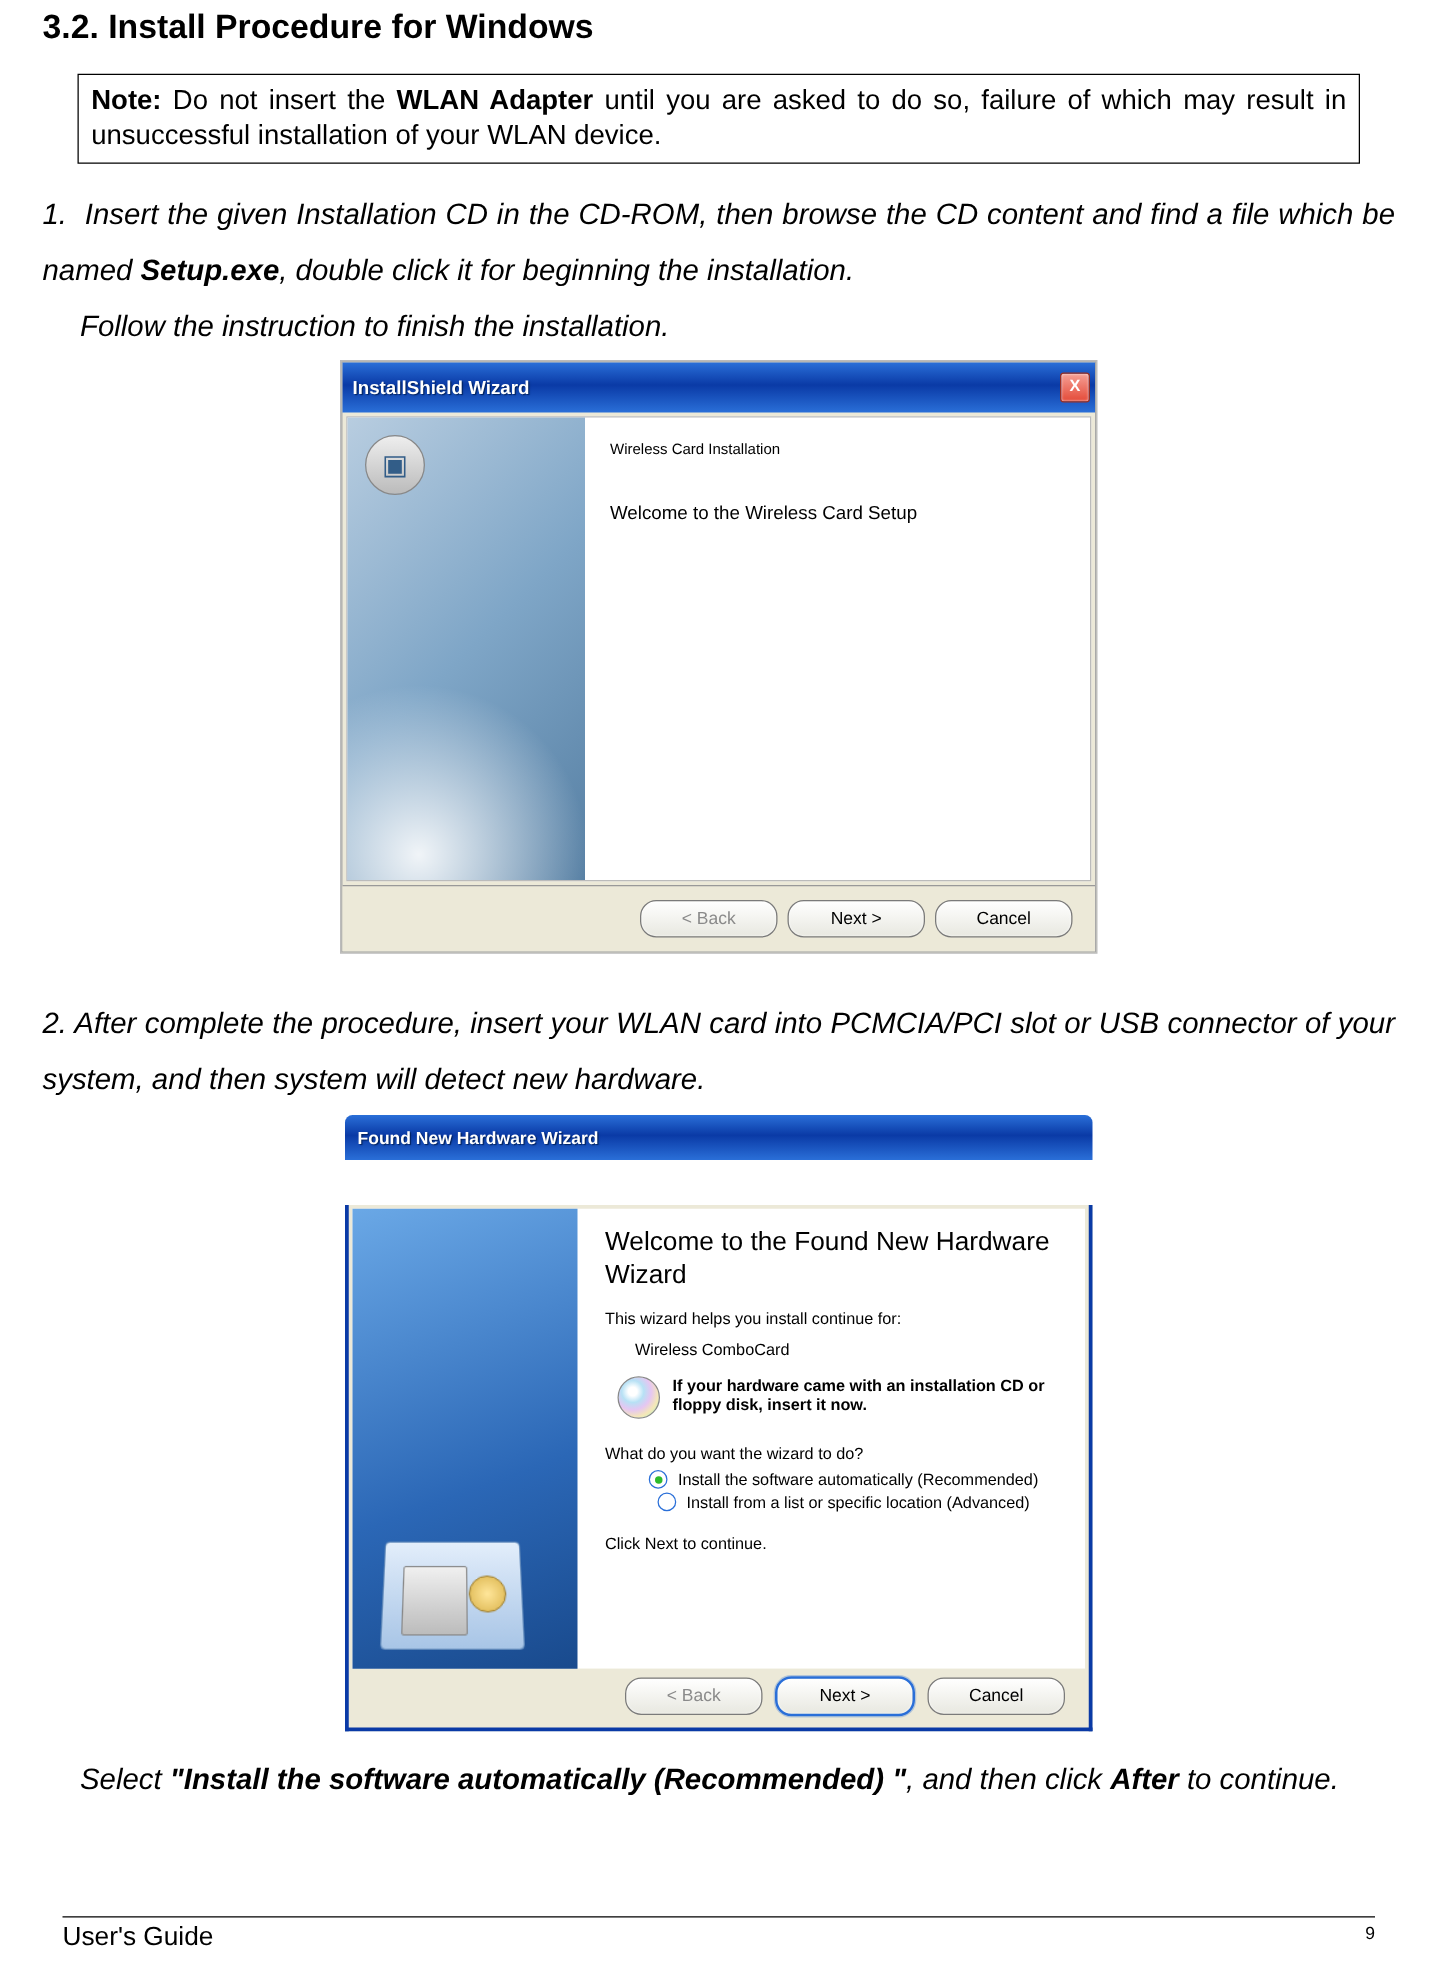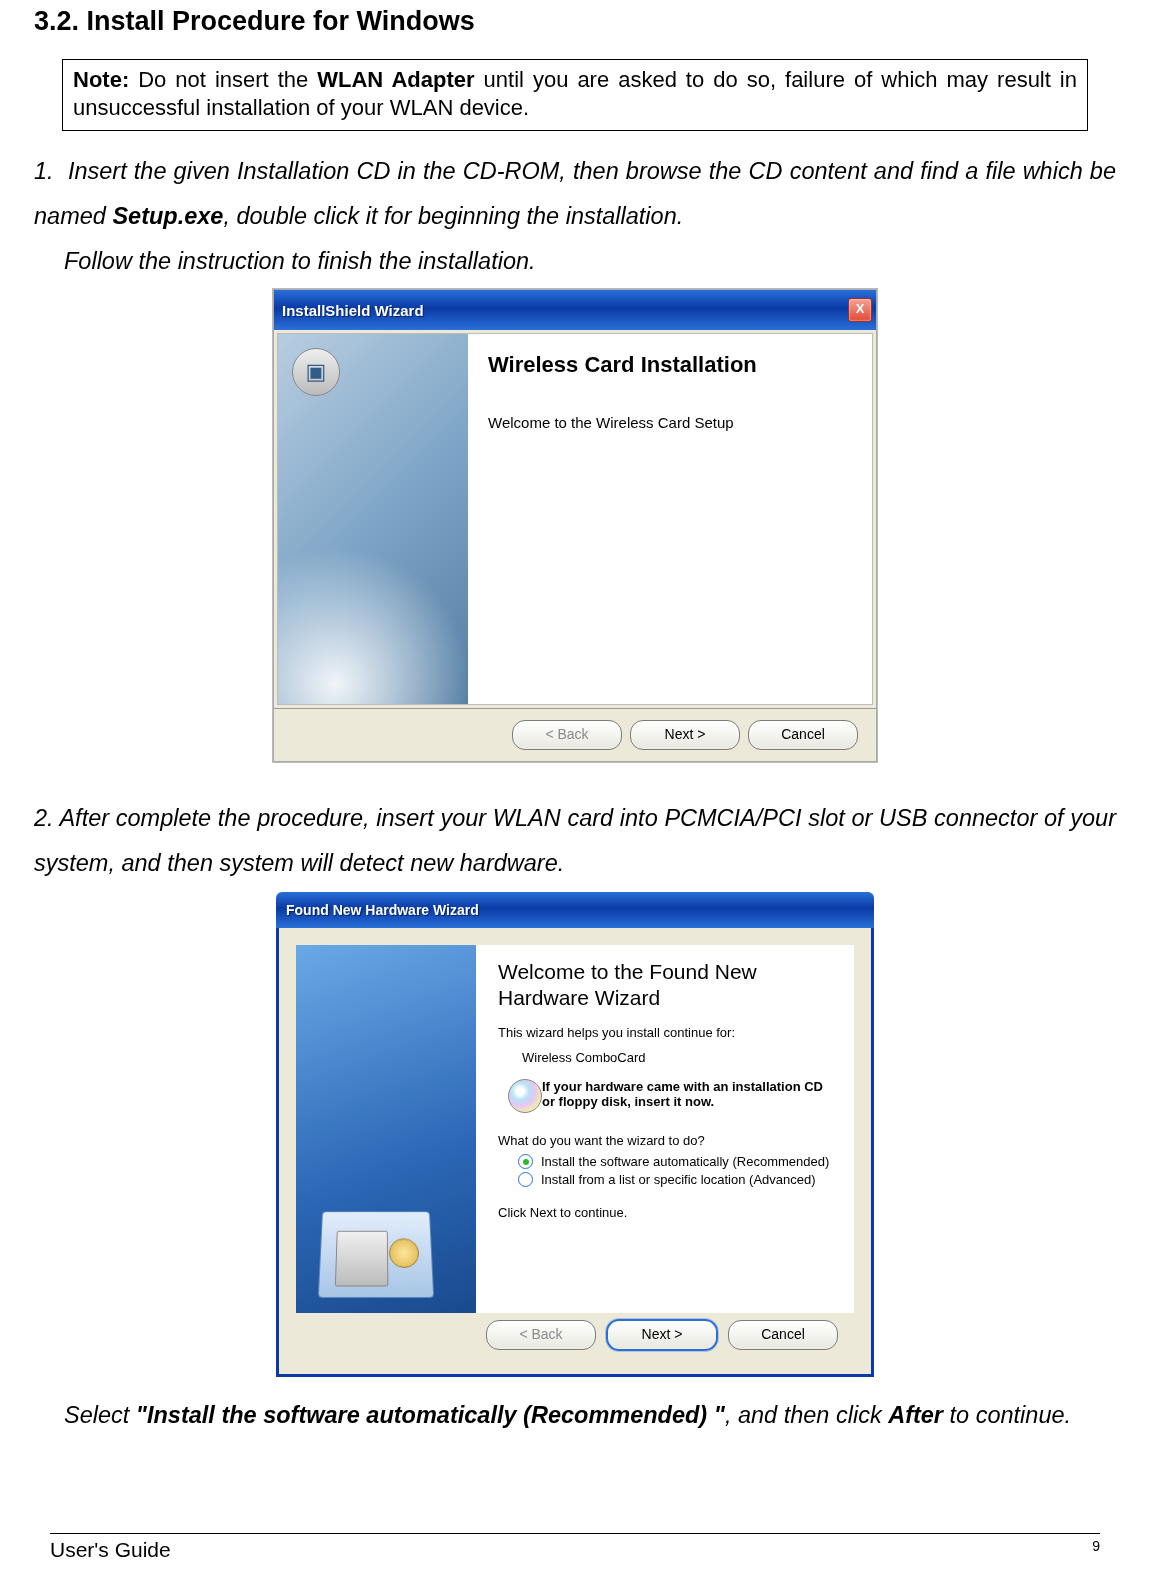--- a/index.html
+++ b/index.html
@@ -104,22 +104,22 @@
     border: 1px solid #888;
     display: flex; align-items: center; justify-content: center;
     font-size: 22px; color: #325d88;
   }
   .wiz1-right {
     flex: 1;
     padding: 18px 20px;
     font-size: 15px;
   }
   .wiz1-right .heading {
-    font-weight: bold;
-    font-size: 22px;
+    font-weight: normal;
+    font-size: 12px;
     margin-bottom: 36px;
   }
   .wiz1-footer {
     height: 52px;
     border-top: 1px solid #999;
     background: #ece9d8;
     display: flex;
     align-items: center;
     justify-content: flex-end;
     gap: 8px;
@@ -159,21 +159,22 @@
   .wiz2-title {
     color: #fff;
     font-weight: bold;
     font-size: 14px;
     text-shadow: 1px 1px 1px #00205a;
   }
   .wiz2-frame {
     background: #ece9d8;
     border: 3px solid #0a3aa6;
     border-top: none;
-    padding: 17px;
+    padding: 3px;
+    margin-top: 36px;
   }
   .wiz2-body {
     background: #fff;
     display: flex;
     height: 368px;
   }
   .wiz2-left {
     width: 180px;
     background: linear-gradient(160deg, #6aa8e6 0%, #2b67b6 60%, #194a8d 100%);
     position: relative;
@@ -216,39 +217,41 @@
     font-size: 21px;
     font-weight: 500;
     line-height: 1.25;
     margin-bottom: 14px;
   }
   .wiz2-line { margin: 4px 0; }
   .wiz2-device { margin: 10px 0 14px 24px; }
   .wiz2-cd-row {
     display: flex;
     align-items: flex-start;
+    gap: 10px;
     margin: 10px 0 20px 10px;
     font-weight: bold;
   }
   .cd-icon {
     width: 32px; height: 32px;
     border-radius: 50%;
     background: radial-gradient(circle at 35% 35%, #fff 12%, #b7e1f5 30%, #e5c6f2 50%, #f5e7b7 70%, #b7f5c6 90%);
     border: 1px solid #888;
     flex-shrink: 0;
   }
   .wiz2-options {
     margin: 6px 0 18px 20px;
   }
   .wiz2-options .opt {
     display: flex;
     align-items: center;
     gap: 8px;
     font-size: 13px;
     margin: 3px 0;
+    justify-content: center;
   }
   .radio {
     width: 13px; height: 13px;
     border: 1px solid #2a6fd8;
     border-radius: 50%;
     display: inline-flex;
     align-items: center; justify-content: center;
     background: #fff;
   }
   .radio.checked::after {

